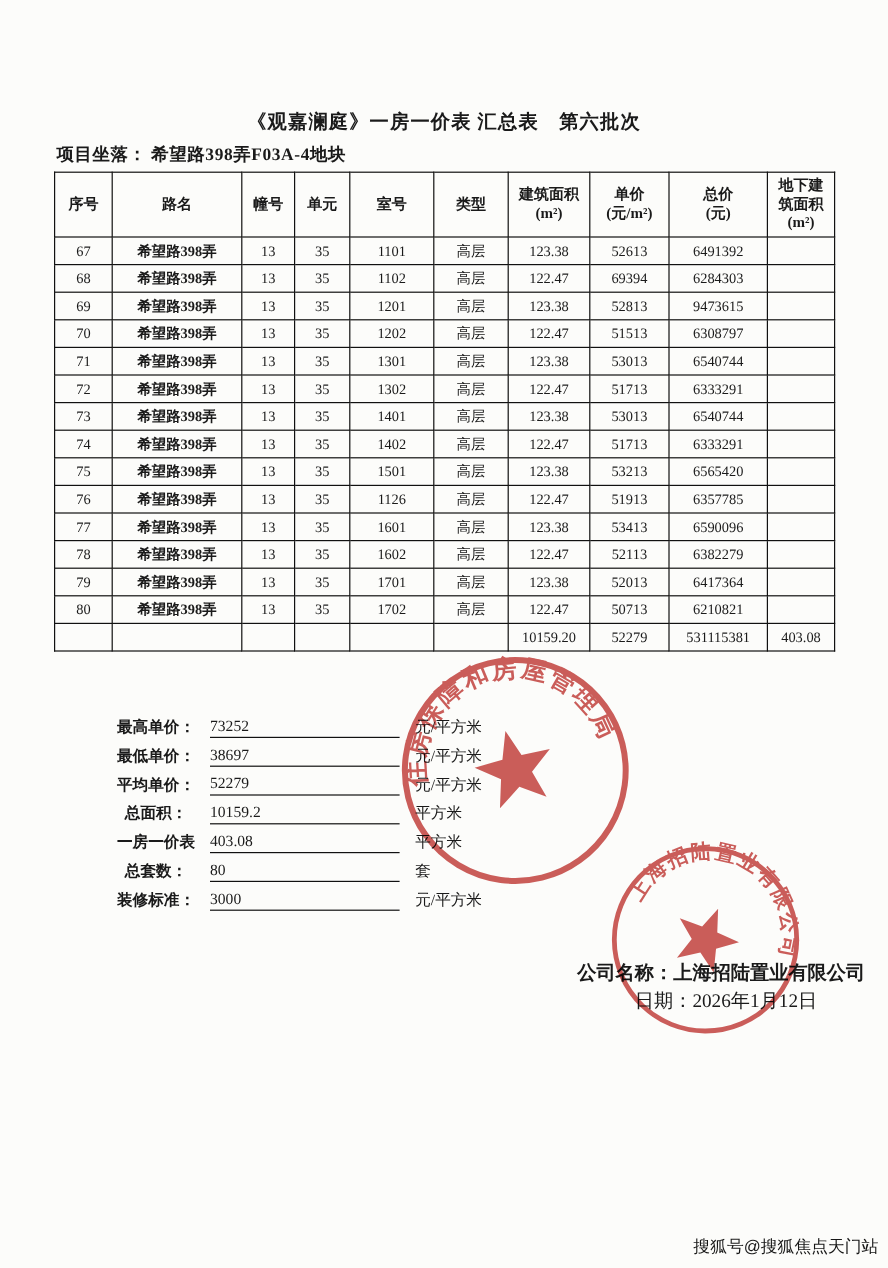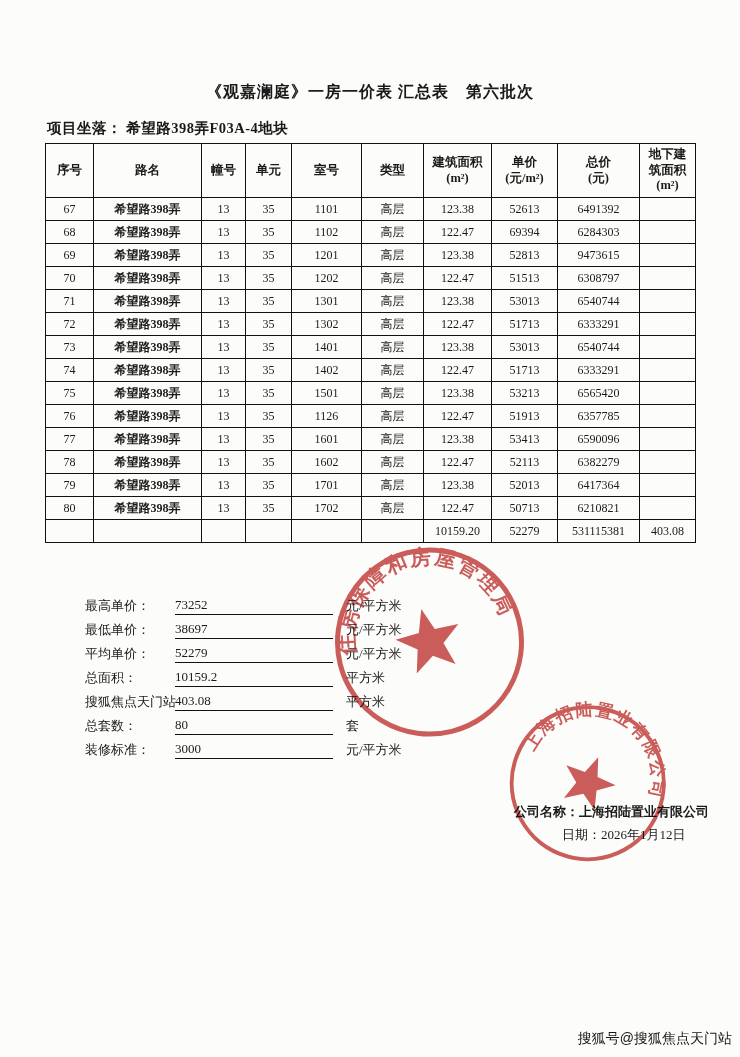--- a/index.html
+++ b/index.html
@@ -9,21 +9,21 @@
     width: 740px;
     height: 1057px;
     margin: 0 auto;
     background: #fcfcfa;
     font-family: "Liberation Serif", "DejaVu Serif", serif;
     color: #1a1a1a;
     overflow: hidden;
   }
   .title {
     position: absolute;
-    top: 82px;
+    top: 92px;
     left: 0;
     width: 100%;
     text-align: center;
     font-size: 16px;
     font-weight: bold;
     letter-spacing: 1px;
   }
   .project {
     position: absolute;
     top: 119px;
@@ -59,35 +59,36 @@
   .price-table td.road { font-weight: bold; }
   .summary { position: absolute; top: 591px; left: 85px; }
   .summary-row {
     display: flex;
     align-items: flex-end;
     height: 24px;
     font-size: 13px;
   }
   .summary-label {
     width: 90px;
-    font-weight: normal;
+    font-weight: bold;
     white-space: nowrap;
+    text-align: center;
   }
   .summary-value {
     width: 158px;
     text-align: left;
     border-bottom: 1.4px solid #111;
     padding-bottom: 1px;
   }
   .summary-unit { margin-left: 13px; white-space: nowrap; }
   .company {
     position: absolute;
     top: 800px;
-    left: 514px;
-    font-size: 13px;
+    left: 481px;
+    font-size: 16px;
     line-height: 23px;
     font-weight: bold;
   }
   .company .date-line { padding-left: 48px; font-weight: normal; }
   .stamp {
     position: absolute;
     pointer-events: none;
     mix-blend-mode: multiply;
   }
   .stamp-gov { left: 330px; top: 542px; transform: rotate(-14deg); }
@@ -350,21 +351,21 @@
         <span class="summary-label">平均单价：</span>
         <span class="summary-value">52279</span>
         <span class="summary-unit">元/平方米</span>
       </div>
       <div class="summary-row">
         <span class="summary-label">总面积：</span>
         <span class="summary-value">10159.2</span>
         <span class="summary-unit">平方米</span>
       </div>
       <div class="summary-row">
-        <span class="summary-label">搜狐焦点天门站</span>
+        <span class="summary-label">一房一价表</span>
         <span class="summary-value">403.08</span>
         <span class="summary-unit">平方米</span>
       </div>
       <div class="summary-row">
         <span class="summary-label">总套数：</span>
         <span class="summary-value">80</span>
         <span class="summary-unit">套</span>
       </div>
       <div class="summary-row">
         <span class="summary-label">装修标准：</span>

